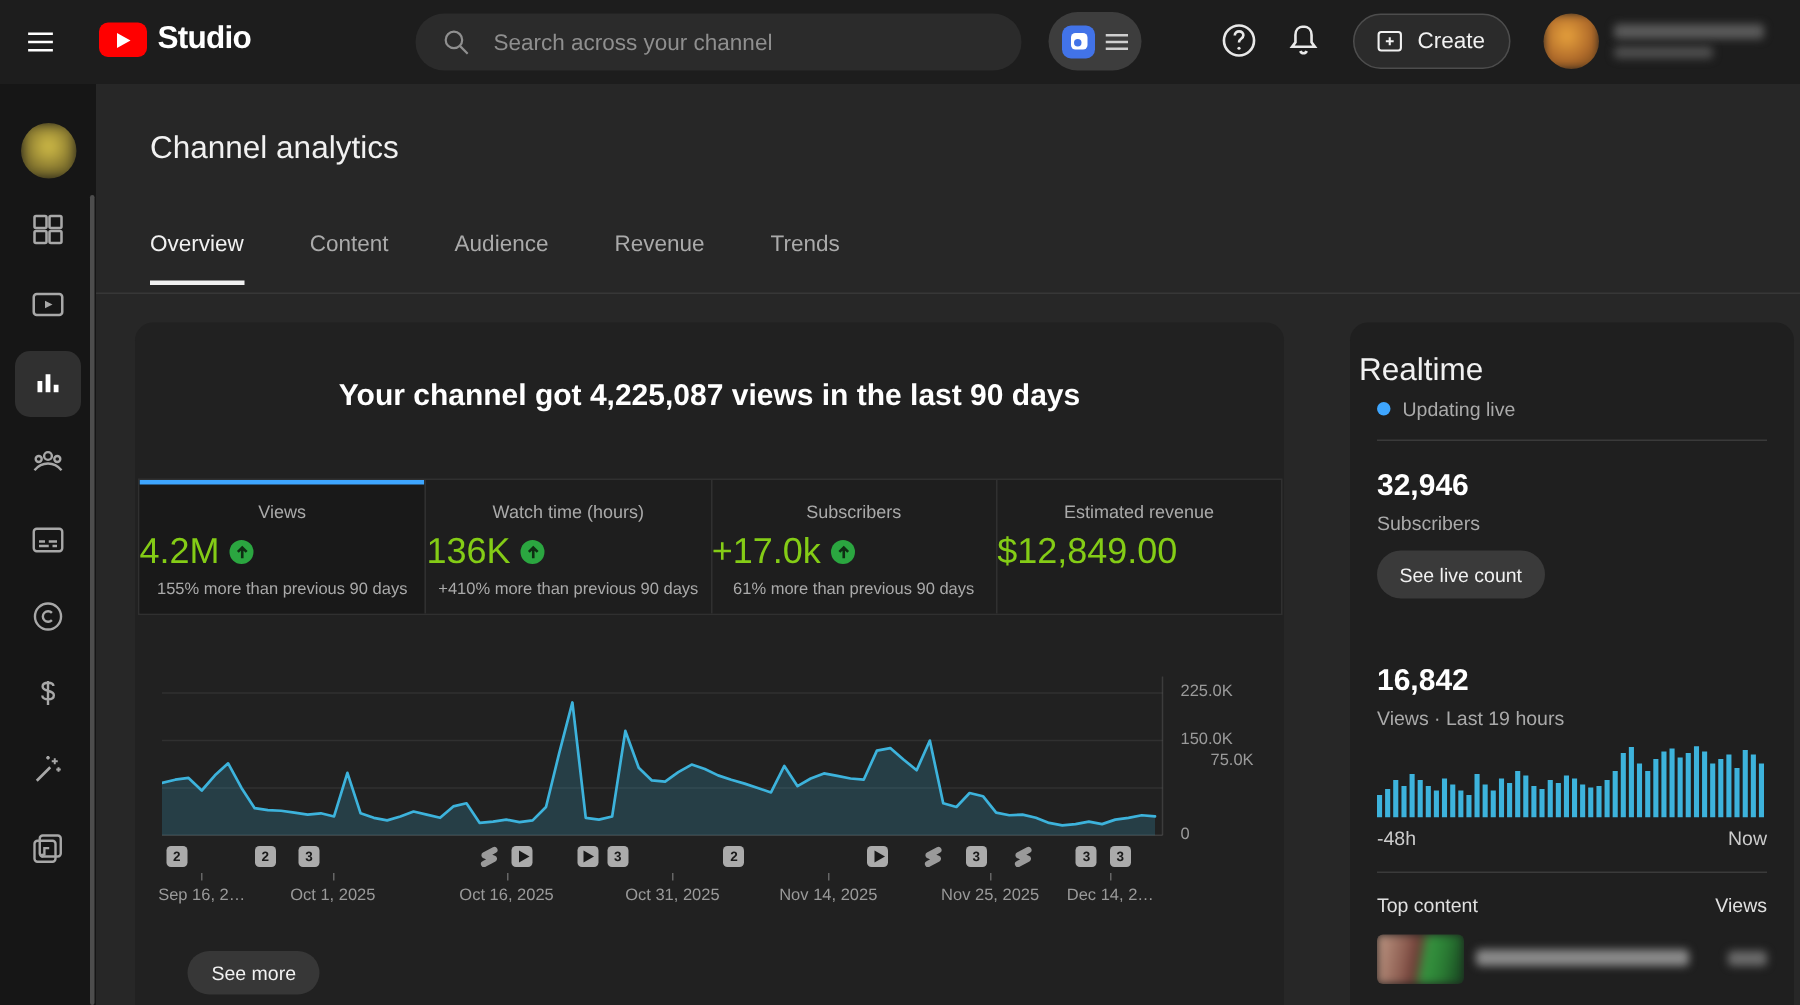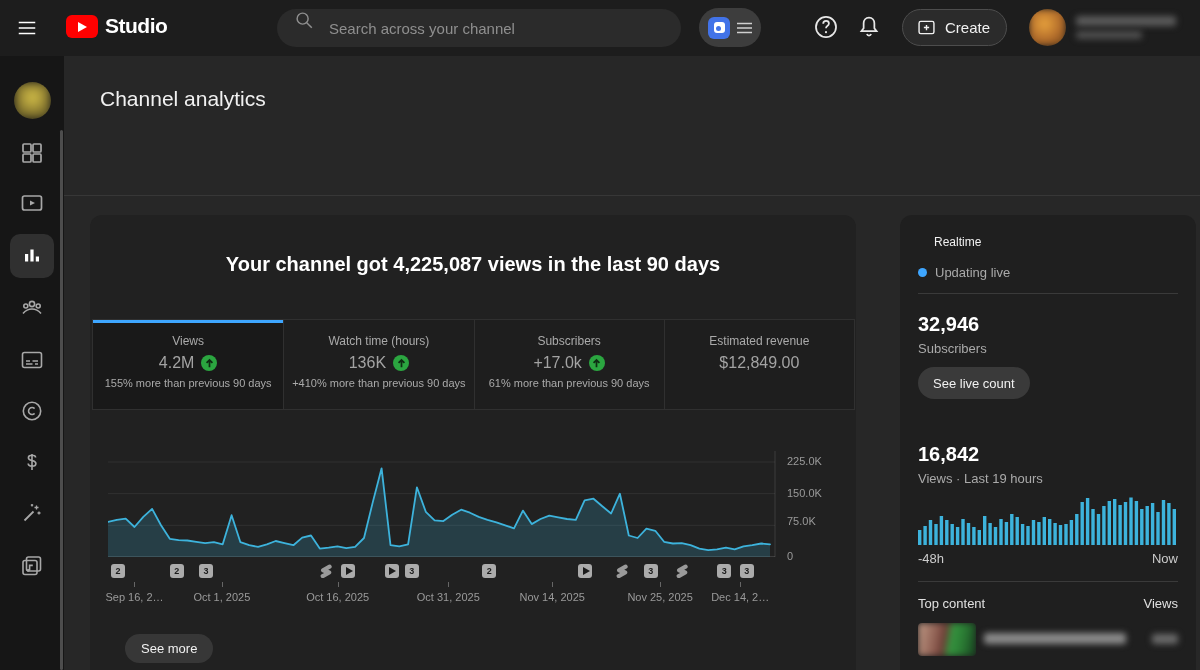--- a/index.html
+++ b/index.html
@@ -9,21 +9,21 @@
 
   
   .topbar{position:absolute;top:0;left:0;width:1200px;height:56px;background:#1d1d1d;z-index:6}
   .hamburger{position:absolute;left:16px;top:17px;width:22px;height:22px;cursor:pointer}
   .logo{position:absolute;left:66px;top:14px;display:flex;align-items:flex-end;gap:7px}
   .logo-badge{width:32px;height:23px;background:#f00;border-radius:6px;position:relative}
   .logo-badge:after{content:"";position:absolute;left:12px;top:6.5px;border-left:9px solid #fff;
     border-top:5px solid transparent;border-bottom:5px solid transparent}
   .logo-text{font-size:21px;font-weight:bold;letter-spacing:-.5px;color:#fff}
   .search-pill{position:absolute;left:277px;top:9px;width:404px;height:38px;background:#2b2b2b;
-    border-radius:19px;display:flex;padding:0 0 0 16px;box-sizing:border-box}
+    border-radius:19px;display:flex;align-items:center;padding:0 0 0 16px;box-sizing:border-box}
   .search-pill input{background:transparent;border:0;outline:0;color:#ddd;font-size:15px;
     font-family:"Liberation Sans",sans-serif;width:330px;margin-left:12px}
   .search-pill input::placeholder{color:#8f8f8f}
   .ext-pill{position:absolute;left:699px;top:8px;width:62px;height:39px;background:#3d3d3d;
     border-radius:20px;display:flex;align-items:center;justify-content:center;gap:7px}
   .ext-blue{width:22px;height:22px;border-radius:6px;background:#4273e8;position:relative}
   .ext-blue:after{content:"";position:absolute;left:5.5px;top:5.5px;width:11px;height:11px;
     background:#fff;border-radius:3px}
   .ext-blue:before{content:"";position:absolute;left:8px;top:9px;width:5px;height:5px;
     background:#4273e8;border-radius:50%;z-index:1}
@@ -71,22 +71,22 @@
   .headline{position:absolute;left:0;top:38px;width:766px;text-align:center;font-size:20px;
     font-weight:bold;color:#fff}
   .mcards{position:absolute;left:2px;top:104px;width:763px;height:91px;display:grid;
     grid-template-columns:repeat(4,1fr);border:1px solid #303030;box-sizing:border-box}
   .mcard{background:#1e1e1e;border-left:1px solid #303030;position:relative;text-align:center;
     cursor:pointer;overflow:hidden}
   .mcard:first-child{border-left:0}
   .mcard.sel{background:#191919}
   .mcard.sel:before{content:"";position:absolute;left:0;top:0;width:100%;height:3px;background:#3ea6ff}
   .mcard .lbl{margin-top:14px;font-size:12px;color:#aaa}
-  .mcard .val{margin-top:6px;font-size:16px;color:#a3a3a3;display:flex;align-items:center;
-    justify-content:center;gap:7px}
+  .mcard .val{margin-top:6px;font-size:24px;color:#84cc16;display:flex;align-items:center;
+    justify-content:flex-start;gap:7px}
   .mcard .delta{margin-top:5px;font-size:11px;color:#aaa}
   .uparrow{width:16px;height:16px;border-radius:50%;background:#2ba640;display:inline-flex;
     align-items:center;justify-content:center}
 
   .plot{position:absolute;left:18px;top:210px;width:668px;height:132px}
   .ylab{position:absolute;left:697px;font-size:11px;color:#9a9a9a}
   .markers{position:absolute;left:18px;top:349px;width:668px;height:16px}
   .chip{position:absolute;top:0;width:14px;height:14px;background:#ababab;border-radius:3px;
     display:flex;align-items:center;justify-content:center;font-size:9px;font-weight:bold;
     color:#1a1a1a;cursor:pointer}
@@ -96,21 +96,21 @@
   .ticks{position:absolute;left:18px;top:367px;width:668px;height:5px}
   .tick{position:absolute;top:0;width:1px;height:5px;background:#666}
   .xlabels{position:absolute;left:18px;top:376px;width:668px;height:14px}
   .xlab{position:absolute;font-size:11px;color:#9a9a9a;white-space:nowrap;transform:translateX(-50%)}
   .see-more{position:absolute;left:35px;top:419px;height:29px;background:#373737;border-radius:15px;
     display:flex;align-items:center;padding:0 16px;font-size:13px;color:#f1f1f1;cursor:pointer}
 
   
   .card-rt{position:absolute;left:836px;top:159px;width:296px;height:511px;background:#1f1f1f;
     border-radius:12px}
-  .rt-title{position:absolute;left:34px;top:20px;font-size:12px;font-weight:500;color:#f1f1f1}
+  .rt-title{position:absolute;left:6px;top:20px;font-size:21px;font-weight:500;color:#f1f1f1}
   .rt-status{position:absolute;left:18px;top:50px;display:flex;align-items:center;gap:8px;
     font-size:13px;color:#aaa}
   .rt-dot{width:9px;height:9px;border-radius:50%;background:#3ea6ff}
   .rt-div{position:absolute;left:18px;right:18px;height:1px;background:#3a3a3a}
   .rt-big{position:absolute;left:18px;font-size:20px;font-weight:bold;color:#fff}
   .rt-sub{position:absolute;left:18px;font-size:13px;color:#aaa}
   .rt-btn{position:absolute;left:18px;top:152px;height:32px;background:#3a3a3a;border-radius:16px;
     display:flex;align-items:center;padding:0 15px;font-size:13px;color:#f1f1f1;cursor:pointer}
   .rt-bars{position:absolute;left:18px;top:278px}
   .rt-axis{position:absolute;left:18px;right:18px;top:336px;display:flex;
@@ -243,20 +243,27 @@
         <circle cx="8.2" cy="16.4" r="1.4" fill="#a8a8a8" stroke="none"></circle>
         <path d="M9.6 16.4v-5h3.2"></path>
       </svg>
   </div>
   <div class="sb-scroll"></div>
 </div>
 
 <div class="main">
   <div class="page-title">Channel analytics</div>
 
+  <div class="tabs" id="tabs">
+      <div class="tab active">Overview</div>
+      <div class="tab">Content</div>
+      <div class="tab">Audience</div>
+      <div class="tab">Revenue</div>
+      <div class="tab">Trends</div>
+    </div>
   <div class="tabs-divider"></div>
 
 
   <div class="card-main">
     <div class="headline">Your channel got 4,225,087 views in the last 90 days</div>
     <div class="mcards" id="mcards">
         <div class="mcard sel">
           <div class="lbl">Views</div>
           <div class="val">
             <span>4.2M</span>
@@ -306,21 +313,21 @@
         <line x1="0" y1="68.66666666666666" x2="667" y2="68.66666666666666" stroke="rgba(255,255,255,0.07)" stroke-width="1"></line>
         <line x1="0" y1="100.33333333333333" x2="667" y2="100.33333333333333" stroke="rgba(255,255,255,0.07)" stroke-width="1"></line>
         <line x1="0" y1="132" x2="667" y2="132" stroke="#5a5a5a" stroke-width="1"></line>
         <line x1="667" y1="26" x2="667" y2="132" stroke="rgba(255,255,255,0.12)" stroke-width="1"></line>
         <path d="M0,132 L0.0,97.0 L8.8,94.8 L17.7,93.6 L26.5,102.0 L35.3,91.9 L44.1,83.9 L53.0,100.3 L61.8,113.8 L70.6,115.1 L79.4,115.5 L88.3,116.8 L97.1,118.1 L105.9,117.2 L114.7,119.3 L123.6,90.2 L132.4,117.2 L141.2,120.2 L150.1,121.9 L158.9,119.3 L167.7,116.0 L176.5,118.1 L185.4,120.2 L194.2,112.6 L203.0,110.5 L211.8,123.6 L220.7,122.7 L229.5,121.4 L238.3,123.1 L247.1,121.9 L256.0,113.0 L264.8,77.1 L273.6,43.3 L282.5,120.2 L291.3,121.4 L300.1,119.3 L308.9,62.3 L317.8,86.8 L326.6,95.3 L335.4,96.1 L344.2,89.8 L353.1,84.7 L361.9,87.7 L370.7,91.9 L379.5,94.8 L388.4,97.4 L397.2,100.3 L406.0,103.3 L414.9,85.6 L423.7,99.1 L432.5,94.0 L441.3,90.6 L450.2,92.3 L459.0,94.0 L467.8,94.8 L476.6,75.4 L485.5,73.7 L494.3,81.3 L503.1,88.5 L511.9,68.7 L520.8,110.5 L529.6,113.0 L538.4,103.7 L547.3,105.8 L556.1,116.8 L564.9,118.5 L573.7,118.1 L582.6,120.2 L591.4,123.6 L600.2,125.2 L609.0,124.4 L617.9,122.7 L626.7,124.4 L635.5,121.4 L644.3,120.2 L653.2,118.5 L662.0,119.3 L662,132 Z" fill="rgba(61,179,220,0.20)"></path>
         <polyline points="0.0,97.0 8.8,94.8 17.7,93.6 26.5,102.0 35.3,91.9 44.1,83.9 53.0,100.3 61.8,113.8 70.6,115.1 79.4,115.5 88.3,116.8 97.1,118.1 105.9,117.2 114.7,119.3 123.6,90.2 132.4,117.2 141.2,120.2 150.1,121.9 158.9,119.3 167.7,116.0 176.5,118.1 185.4,120.2 194.2,112.6 203.0,110.5 211.8,123.6 220.7,122.7 229.5,121.4 238.3,123.1 247.1,121.9 256.0,113.0 264.8,77.1 273.6,43.3 282.5,120.2 291.3,121.4 300.1,119.3 308.9,62.3 317.8,86.8 326.6,95.3 335.4,96.1 344.2,89.8 353.1,84.7 361.9,87.7 370.7,91.9 379.5,94.8 388.4,97.4 397.2,100.3 406.0,103.3 414.9,85.6 423.7,99.1 432.5,94.0 441.3,90.6 450.2,92.3 459.0,94.0 467.8,94.8 476.6,75.4 485.5,73.7 494.3,81.3 503.1,88.5 511.9,68.7 520.8,110.5 529.6,113.0 538.4,103.7 547.3,105.8 556.1,116.8 564.9,118.5 573.7,118.1 582.6,120.2 591.4,123.6 600.2,125.2 609.0,124.4 617.9,122.7 626.7,124.4 635.5,121.4 644.3,120.2 653.2,118.5 662.0,119.3" fill="none" stroke="#3db3dc" stroke-width="1.8" stroke-linejoin="round" stroke-linecap="round"></polyline>
       </svg>
     <div id="ylabels">
         <div class="ylab" style="top: 240px;">225.0K</div>
         <div class="ylab" style="top: 271.667px;">150.0K</div>
-        <div class="ylab" style="top: 300px;">75.0K</div>
+        <div class="ylab" style="top: 286px; margin-left: 20px;">75.0K</div>
         <div class="ylab" style="top: 335px;">0</div>
       </div>
     <div class="markers" id="markers">
         <div class="chip" style="left: 2.93px;">2</div>
         <div class="chip" style="left: 61.848px;">2</div>
         <div class="chip" style="left: 90.976px;">3</div>
         <div class="chip short" style="left: 210.798px;">
           <svg width="13" height="14" viewBox="0 0 13 14">
             <path d="M9.6 .8 3 4.4a2.1 2.1 0 0 0 .3 3.8l1.8.7-2.4 1.3a2.1 2.1 0 1 0 2 3.7l6.6-3.6a2.1 2.1 0 0 0-.3-3.8l-1.8-.7 2.4-1.3A2.1 2.1 0 1 0 9.6.8Z" fill="#9a9a9a"></path>
           </svg>

